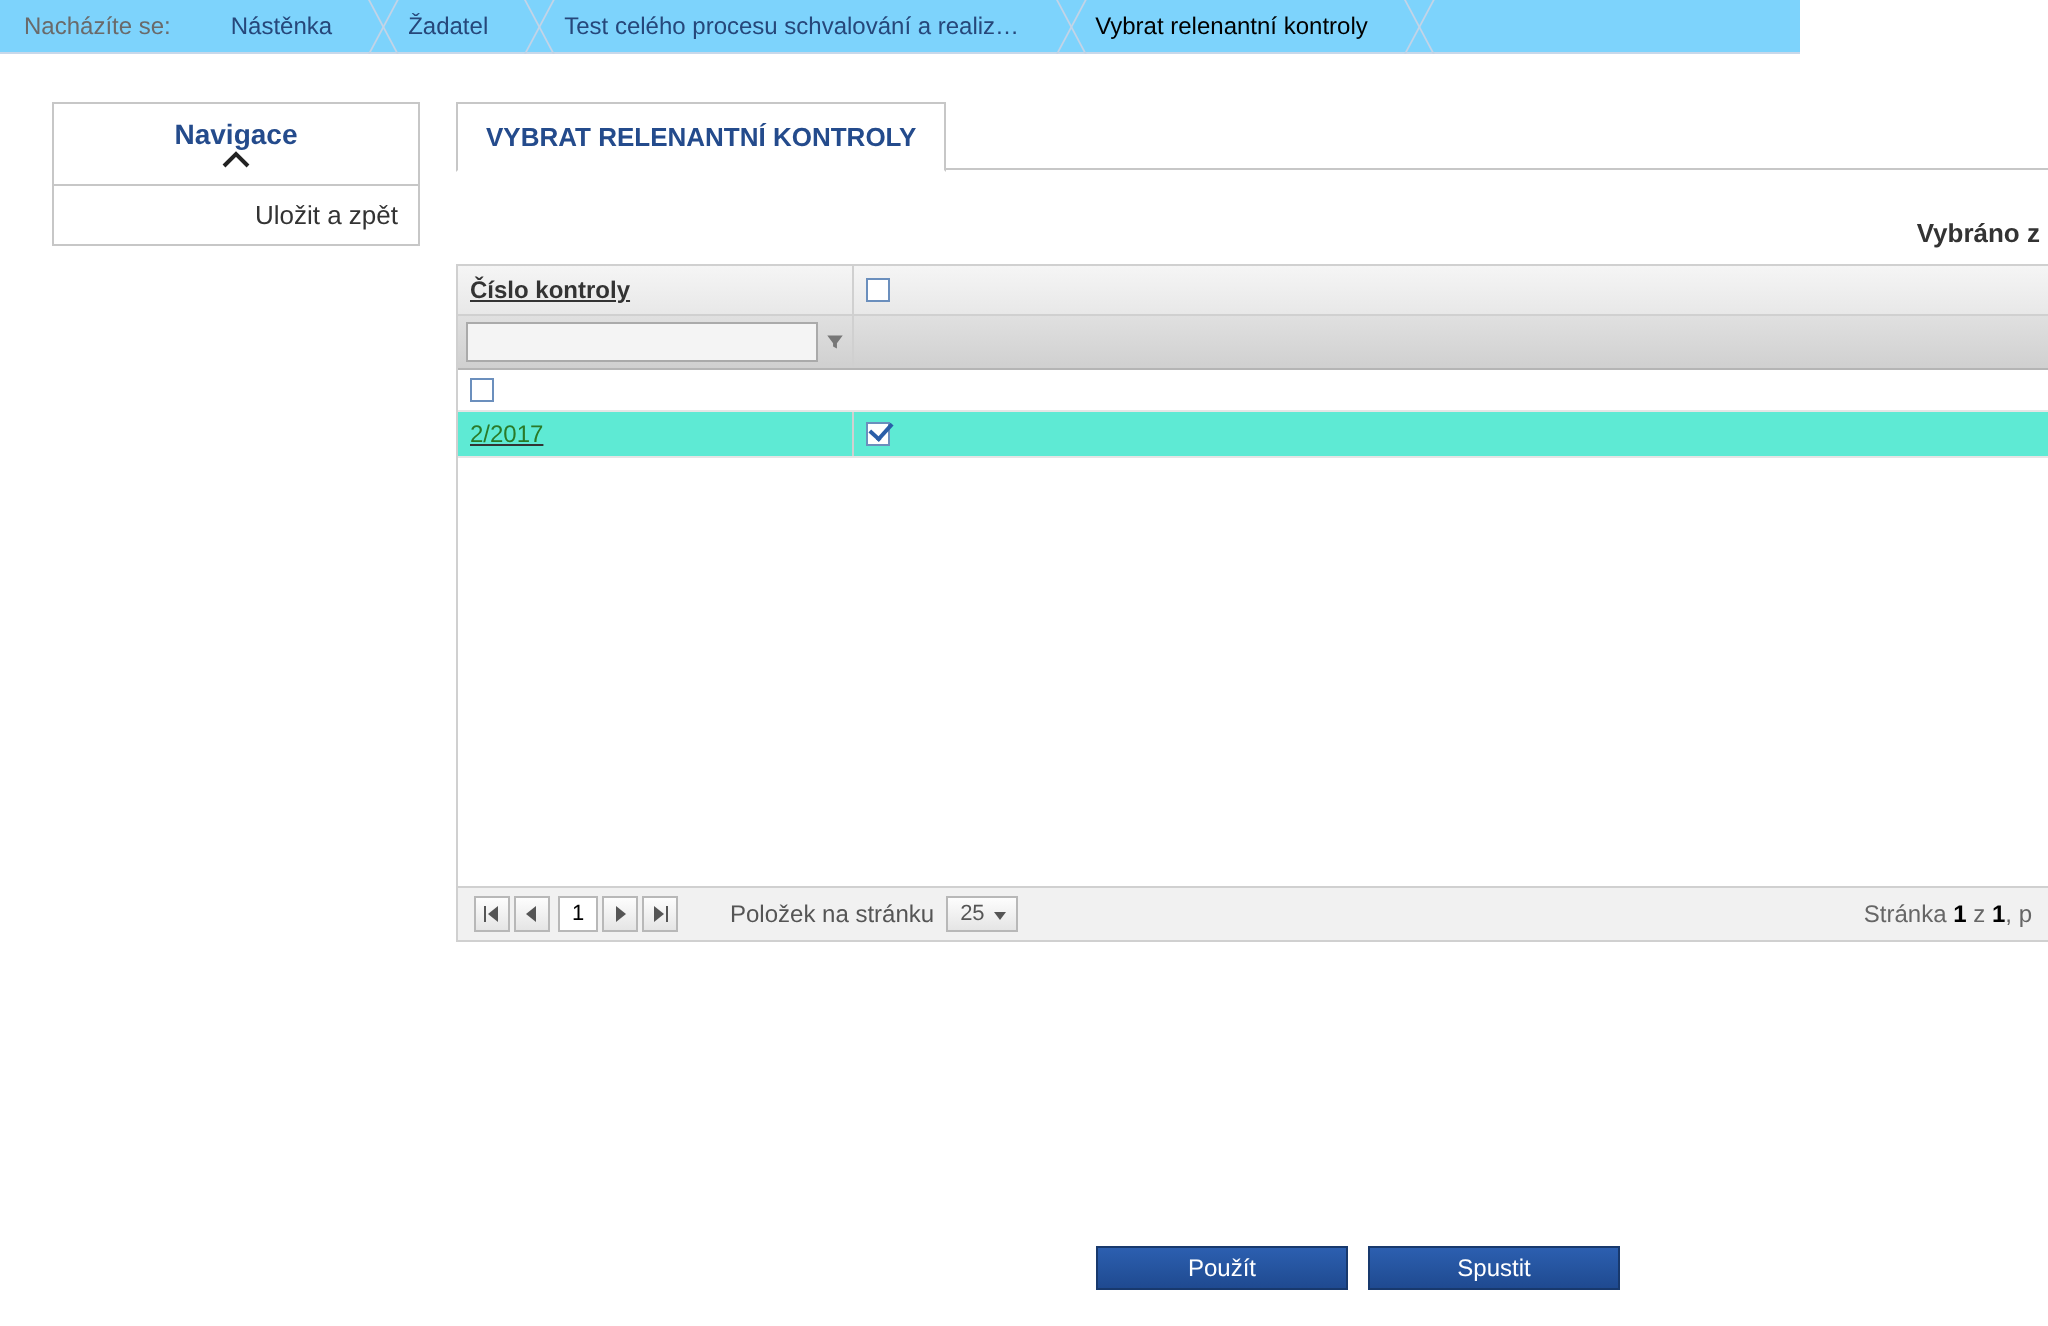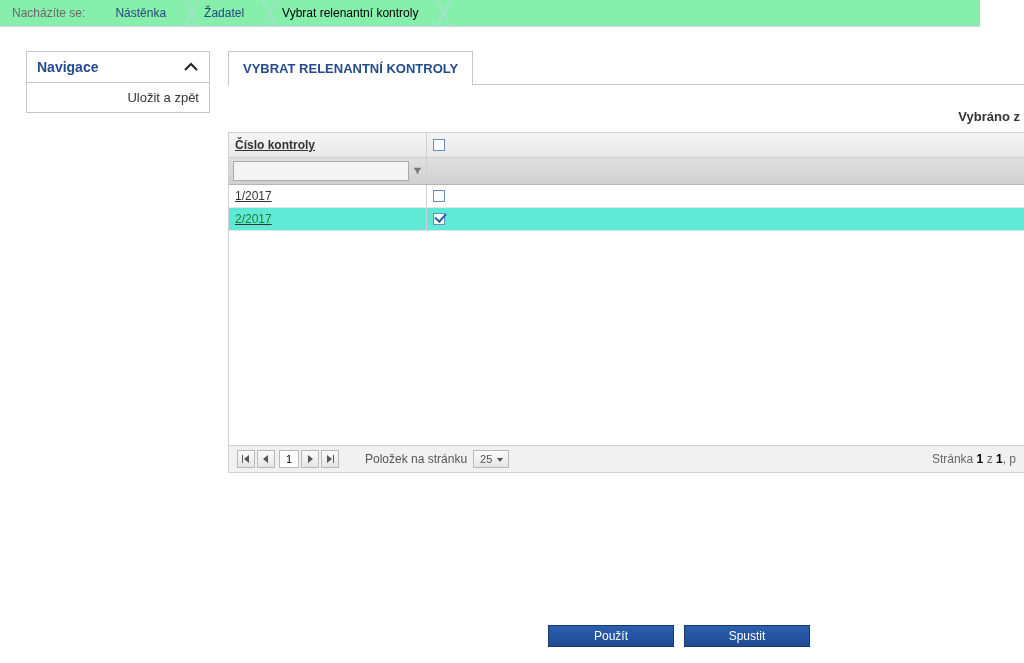--- a/index.html
+++ b/index.html
@@ -1,32 +1,32 @@
 <!DOCTYPE html>
 <html><head>
 <meta charset="utf-8">
 <style>
   * { box-sizing: border-box; margin: 0; padding: 0; }
   body { font-family: Arial, Helvetica, sans-serif; font-size: 13px; color: #333; background: #fff; width: 1024px; }
 
   
-  .breadcrumb { background: #86efac; border-bottom: 1px solid #c8d8ea; height: 27px; display: flex; align-items: center; padding-left: 6px; font-size: 12px; width: 980px; }
+  .breadcrumb { background: #7dd3fc; border-bottom: 1px solid #c8d8ea; height: 27px; display: flex; align-items: center; padding-left: 6px; font-size: 12px; width: 900px; }
   .bc-label { color: #6a6a6a; padding: 0 10px 0 6px; }
   .bc-item { position: relative; padding: 0 18px 0 20px; height: 27px; display: flex; align-items: center; color: #26477a; cursor: pointer; }
   .bc-item::after { content: ""; position: absolute; right: -1px; top: 0; bottom: 0; width: 14px; height: 27px;
     background: none; border-right: 1px solid #c3d4e7; transform: skewX(28deg); transform-origin: top; }
   .bc-item::before { content: ""; position: absolute; right: -1px; top: 0; bottom: 0; width: 14px; height: 27px;
     border-right: 1px solid #c3d4e7; transform: skewX(-28deg); transform-origin: bottom; }
   .bc-item.current { color: #000; cursor: default; }
 
   .layout { display: flex; align-items: flex-start; padding: 24px 0 0 26px; }
 
   
   .nav-panel { width: 184px; border: 1px solid #c7c7c7; background: #fff; flex-shrink: 0; }
-  .nav-header { display: flex; align-items: center; justify-content: space-between; padding: 7px 10px; color: #244b8c; font-weight: bold; border-bottom: 1px solid #c7c7c7; font-size: 14px; }
+  .nav-header { display: flex; align-items: center; justify-content: space-between; padding: 7px 10px; color: #244b8c; font-weight: bold; border-bottom: 1px solid #c7c7c7; font-size: 14px; flex-direction: column; }
   .chevron { width: 16px; height: 10px; }
   .nav-item { padding: 7px 10px; color: #333; cursor: pointer; text-align: right; }
 
   
   .main { flex: 1; margin-left: 18px; display: flex; flex-direction: column; min-width: 0; }
   .tabstrip { display: flex; }
   .tab { border: 1px solid #c7c7c7; border-bottom: 1px solid #fff; background: #fff; padding: 9px 14px; color: #244b8c; font-weight: bold; font-size: 13px; margin-bottom: -1px; }
   .tab-spacer { flex: 1; border-bottom: 1px solid #c7c7c7; }
 
   .selected-info { text-align: right; padding: 24px 4px 8px 0; font-size: 13px; font-weight: bold; color: #333; }
@@ -67,20 +67,21 @@
   .action-bar { display: flex; gap: 10px; padding: 2px 0 0 320px; }
   .action-btn { width: 126px; height: 22px; background: linear-gradient(#2c5fb0,#1f4a90); color: #fff; border: 1px solid #18396d; font-size: 12px; display: inline-flex; align-items: center; justify-content: center; cursor: pointer; }
 </style>
 </head>
 <body>
 
 <div class="breadcrumb">
   <span class="bc-label">Nacházíte se:</span>
   <span class="bc-item">Nástěnka</span>
   <span class="bc-item">Žadatel</span>
+  <span class="bc-item">Test celého procesu schvalování a realiz…</span>
   <span class="bc-item current">Vybrat relenantní kontroly</span>
 </div>
 
 <div class="layout">
 
   <div class="nav-panel">
     <div class="nav-header">
       <span>Navigace</span>
       <svg class="chevron" viewBox="0 0 16 10">
           <polyline points="2,8 8,2 14,8" fill="none" stroke="#222" stroke-width="2"></polyline>
@@ -107,21 +108,20 @@
       <div class="grid-filter">
         <div class="col-left" style="padding:3px 4px;">
           <input class="filter-input" style="">
           <svg class="filter-icon" viewBox="0 0 14 14">
               <path d="M1 2h12L8.5 8v4l-3-1.5V8z" fill="#777"></path>
             </svg>
         </div>
         <div class="col-right"></div>
       </div>
       <div class="grid-row">
-        <div class="col-left">1/2017</div>
         <div class="col-right">
             <span class="chk"></span>
           </div>
       </div>
       <div class="grid-row alt">
         <div class="col-left row-selected">2/2017</div>
         <div class="col-right">
             <span class="chk checked"></span>
           </div>
       </div>

